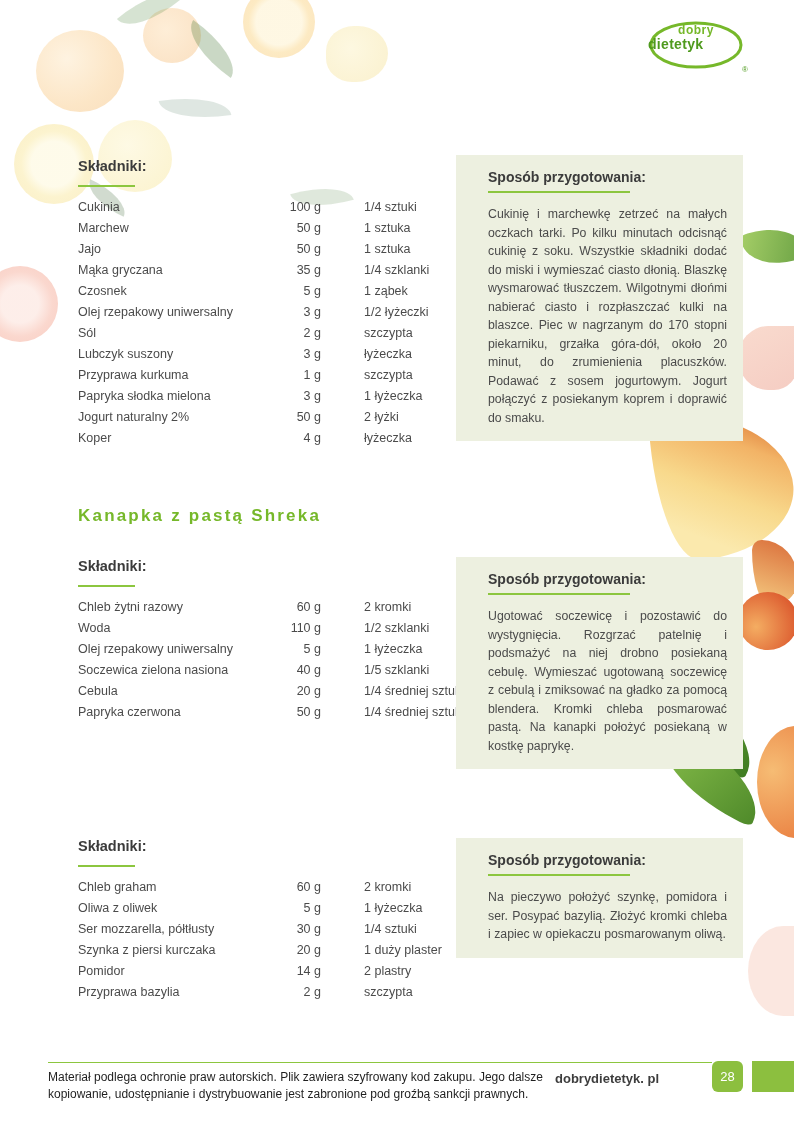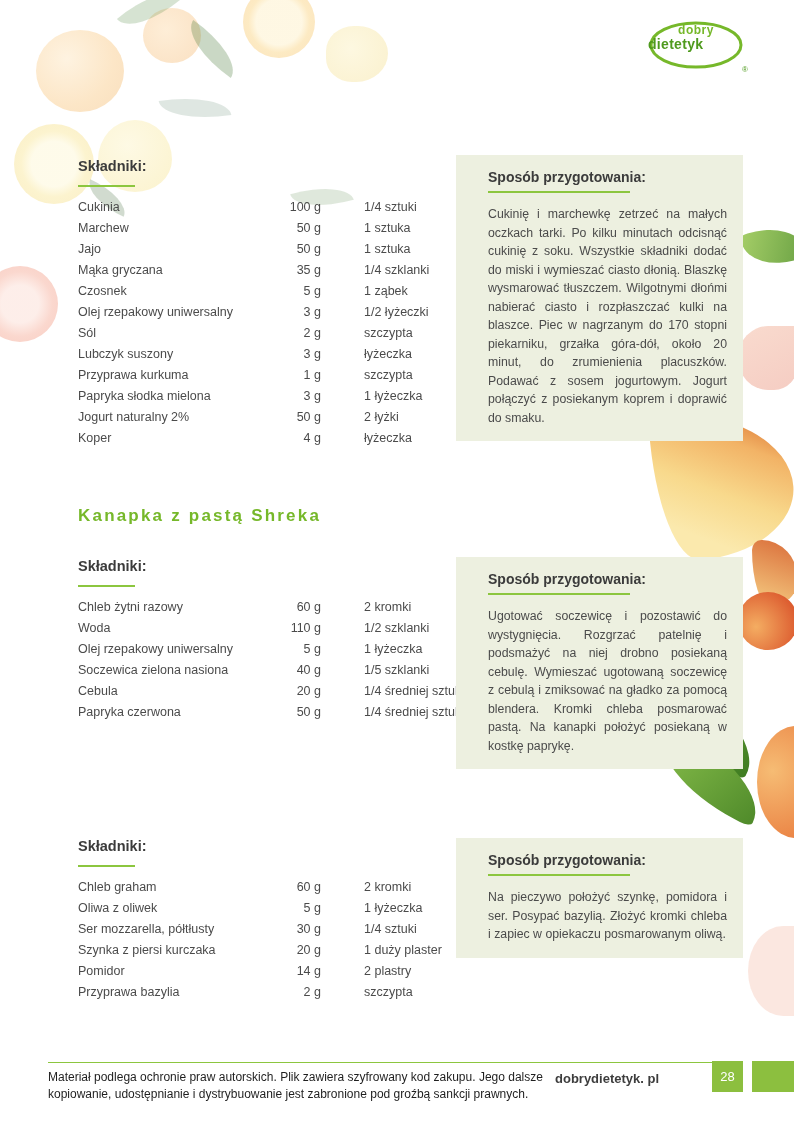--- a/index.html
+++ b/index.html
@@ -90,21 +90,21 @@
   .prep-text{font-size:12.3px;line-height:18.5px;color:var(--text_body);text-align:justify;}
 
   
   .footer-line{position:absolute;left:48px;top:1062px;width:664px;height:1px;background:var(--accent_light);}
   .footer-copy{position:absolute;left:48px;top:1069px;width:505px;font-size:12px;
     line-height:17px;color:#1f1f1f;}
   .footer-brand{position:absolute;left:555px;top:1071px;width:145px;text-align:left;
     font-size:13px;font-weight:bold;color:#3d3d3d;}
   .footer-page{position:absolute;left:712px;top:1061px;width:31px;height:31px;
     background:var(--footer_green);color:#fff;font-size:13px;display:flex;
-    align-items:center;justify-content:center;}
+    align-items:center;justify-content:center;border-radius:6px;}
   .footer-bar{position:absolute;left:752px;top:1061px;width:42px;height:31px;background:var(--footer_green);}
 </style>
 </head>
 <body>
 
 <div class="page">
 
   <div class="decor d-orange1"></div>
   <div class="decor d-mandarin"></div>
   <div class="decor d-leaf-t1"></div>

